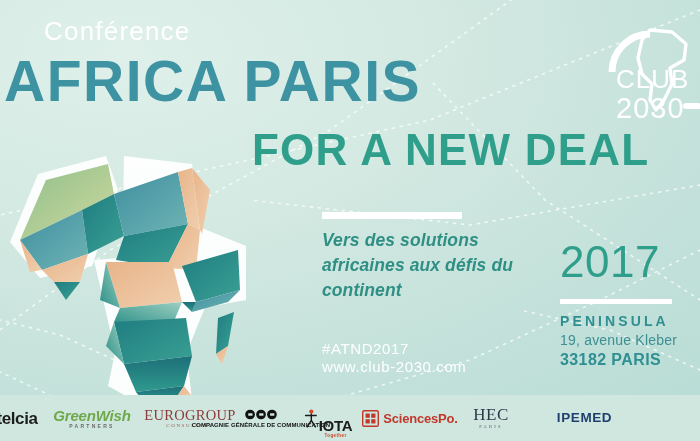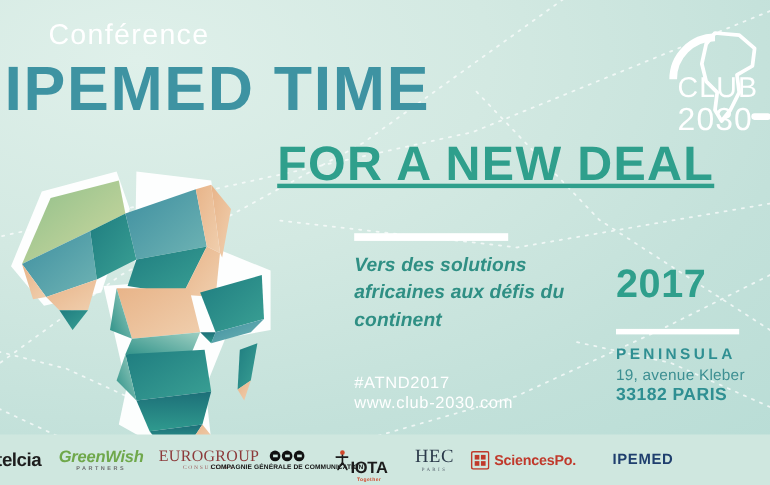--- a/index.html
+++ b/index.html
@@ -29,21 +29,21 @@
 
   
   .title1 {
     position:absolute; left:4px; top:53px;
     font-size:57px; font-weight:700; color:#3e93a2;
     letter-spacing:1.5px; line-height:1; white-space:nowrap;
   }
   .title2 {
     position:absolute; left:252px; top:128px;
     font-size:44px; font-weight:700; color:#2f9f8c;
-    letter-spacing:1.2px; line-height:1; white-space:nowrap;text-decoration:underline;
+    letter-spacing:1.2px; line-height:1; white-space:nowrap;
   }
 
   
   .tag-rule {
     position:absolute; left:322px; top:212px;
     width:140px; height:7px; background:#ffffff;
   }
   .tagline {
     position:absolute; left:322px; top:228px; width:205px;
     font-size:17.5px; font-style:italic; font-weight:600;
@@ -59,21 +59,21 @@
   }
 
   
   .date-day {
     position:absolute; left:560px; top:212px;
     font-size:27px; font-weight:700; color:#2f9f8c;
     letter-spacing:.6px; line-height:1; white-space:nowrap;
   }
   .date-year {
     position:absolute; left:560px; top:240px;
-    font-size:36px; font-weight:700; color:#2f9f8c;
+    font-size:44px; font-weight:400; color:#2f9f8c;
     letter-spacing:.5px; line-height:1;
   }
   .venue-rule {
     position:absolute; left:560px; top:299px;
     width:112px; height:5px; background:#ffffff;
   }
   .venue-name {
     position:absolute; left:560px; top:314px;
     font-size:14px; font-weight:700; color:#2f8f92;
     letter-spacing:3.1px; line-height:1;
@@ -224,21 +224,21 @@
         <path d="M52 16 L74 18 L88 30 L86 46 L72 54 L74 70 L66 86 L58 96 L52 86
                  L54 70 L44 60 L40 44 L44 26 Z" stroke-width="3.4"></path>
         <path d="M88 92 L100 92" stroke-width="6" stroke-linecap="round"></path>
       </g>
       <text x="18" y="74" fill="#ffffff" font-family="'Liberation Sans',sans-serif" font-size="26" font-weight="400" letter-spacing="1">CLUB</text>
       <text x="18" y="104" fill="#ffffff" font-family="'Liberation Sans',sans-serif" font-size="29" font-weight="400" letter-spacing="1">2030</text>
     </svg>
   </div>
 
   <div class="kicker">Conférence</div>
-  <div class="title1">IPEMED TIME</div>
+  <div class="title1">AFRICA PARIS</div>
   <div class="title2">FOR A NEW DEAL</div>
 
   <div class="tag-rule"></div>
   <div class="tagline">Vers des solutions africaines aux défis du continent</div>
   <div class="hashtag">#ATND2017</div>
   <div class="website">www.club-2030.com</div>
 
   <div class="date-year">2017</div>
   <div class="venue-rule"></div>
   <div class="venue-name">PENINSULA</div>
@@ -282,38 +282,38 @@
       <svg width="13" height="20" viewBox="0 0 16 24">
         <circle cx="9" cy="4" r="2.6" fill="#d0472a"></circle>
         <path d="M9 7 L9 15 M9 15 L4 23 M9 15 L14 23 M2 9 L15 9" stroke="#1b1b1b" stroke-width="1.8" stroke-linecap="round" fill="none"></path>
       </svg>
       <div class="logo-txt s-iota">
         <span>IOTA</span>
         <small>Together</small>
       </div>
     </div>
 
-    <div class="logo" style="width:66px;">
-      <div class="logo-txt s-hec">
-        <span>HEC</span>
-        <small>PARIS</small>
-      </div>
-    </div>
-
     <div class="logo" style="width:96px;gap:4px;">
       <svg width="17" height="17" viewBox="0 0 24 24">
         <rect x="1" y="1" width="22" height="22" rx="2" fill="none" stroke="#c0392b" stroke-width="2"></rect>
         <rect x="5" y="5" width="6" height="6" fill="#c0392b"></rect>
         <rect x="13" y="5" width="6" height="6" fill="#c0392b"></rect>
         <rect x="5" y="13" width="6" height="6" fill="#c0392b"></rect>
         <rect x="13" y="13" width="6" height="6" fill="#c0392b"></rect>
       </svg>
       <div class="logo-txt s-spo">SciencesPo.</div>
     </div>
 
+    <div class="logo" style="width:66px;">
+      <div class="logo-txt s-hec">
+        <span>HEC</span>
+        <small>PARIS</small>
+      </div>
+    </div>
+
     <div class="logo" style="width:86px;gap:3px;">
       <svg width="18" height="20" viewBox="0 0 24 26">
         <g stroke="#9fb3cc" stroke-width="1.5" fill="none" stroke-linecap="round">
           <path d="M12 2 L12 24 M3 7 L21 19 M21 7 L3 19"></path>
           <path d="M12 8 L8 5 M12 8 L16 5 M12 16 L8 19 M12 16 L16 19"></path>
         </g>
       </svg>
       <div class="logo-txt s-ipemed">IPEMED</div>
     </div>
 

